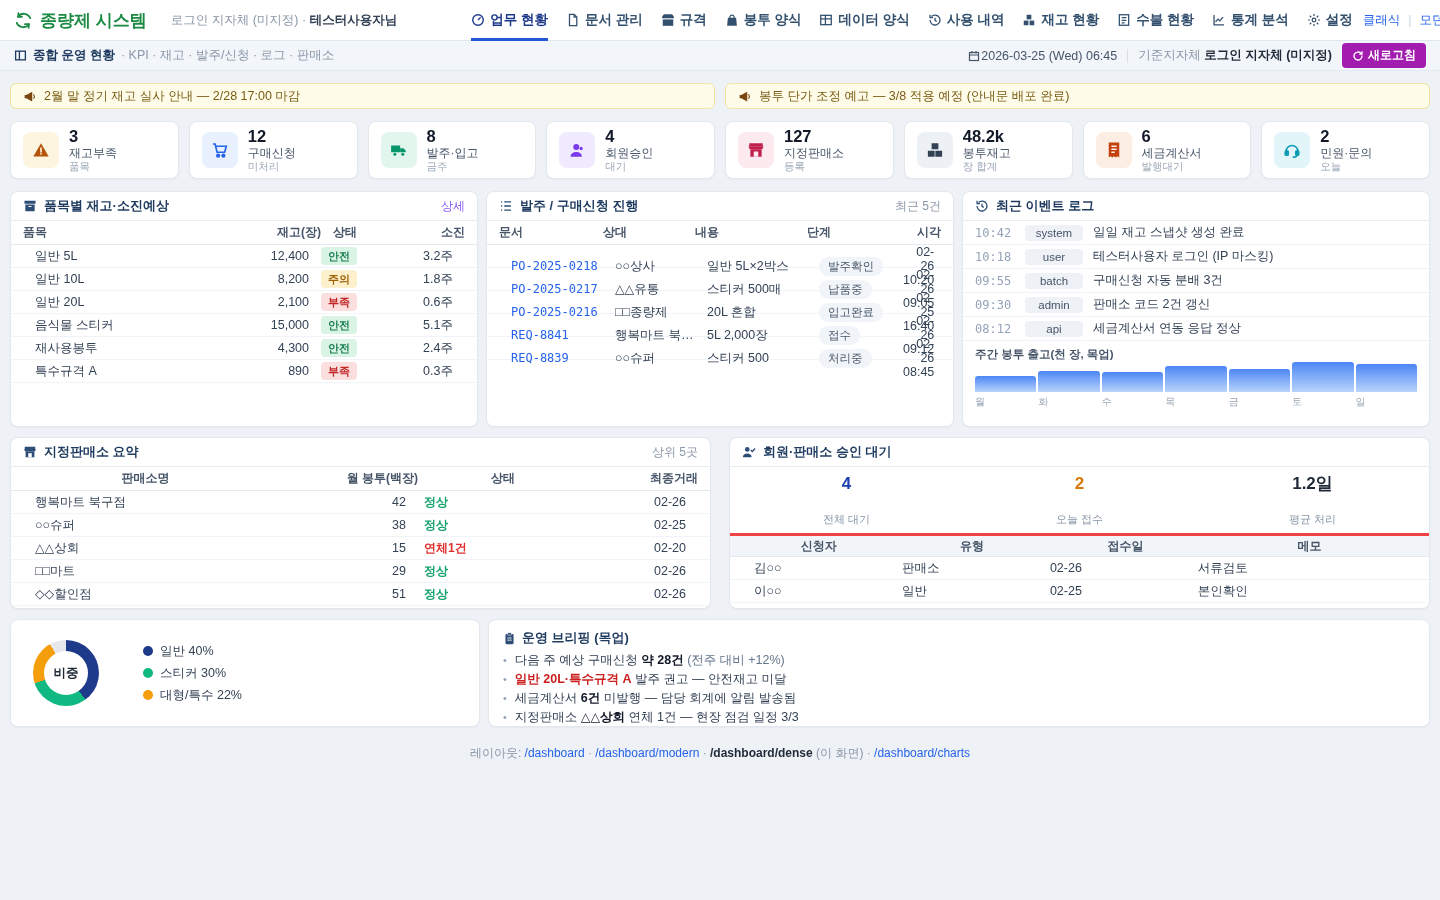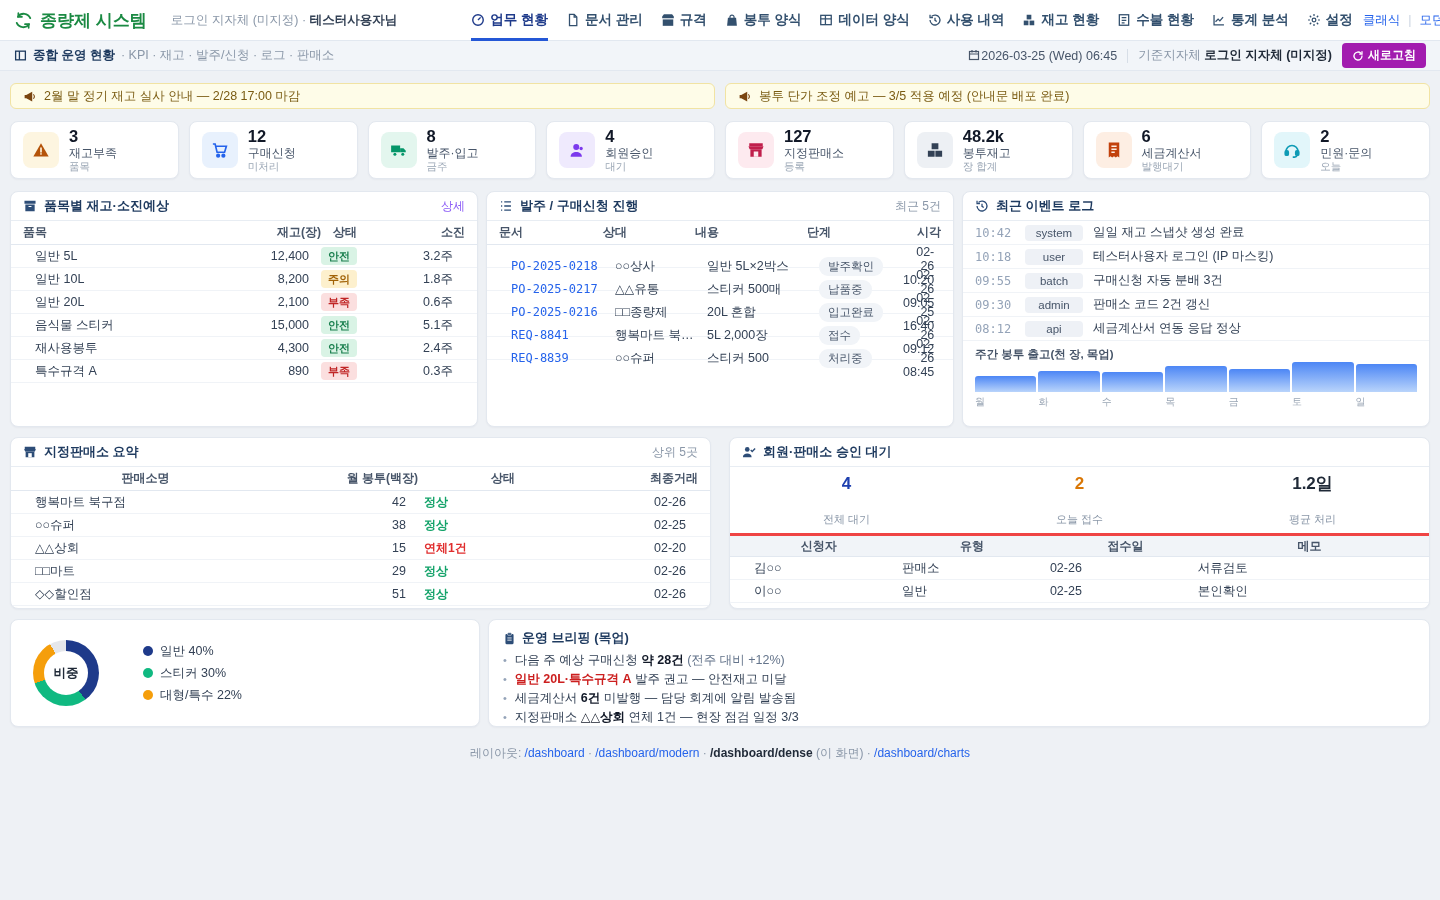--- a/index.html
+++ b/index.html
@@ -19,21 +19,21 @@
   .nav-links { display:flex; align-items:center; gap:8px; font-size:12.5px; white-space:nowrap; }
   .nav-links a { color:#2563eb; text-decoration:none; cursor:pointer; }
   .nav-links .vsep { color:#cbd5e1; }
 
   
   .subbar { height:30px; background:#f2f5f9; border-bottom:1px solid #e2e8f0; display:flex; align-items:center; padding:0 14px; font-size:12.5px; }
   .subbar-left { display:flex; align-items:center; gap:6px; flex:1; }
   .subbar-title { color:#1e3a5f; font-weight:bold; display:flex; align-items:center; gap:6px; }
   .subbar-crumbs { color:#8a97a8; }
   .subbar-right { display:flex; align-items:center; gap:10px; }
-  .subbar-date { display:flex; align-items:flex-start; gap:1px; color:#475569; }
+  .subbar-date { display:flex; align-items:center; gap:1px; color:#475569; }
   .subbar-basis { color:#8a97a8; }
   .subbar-basis b { color:#1f2937; }
   .vbar { width:1px; height:14px; background:#d7dee7; }
   .refresh-btn { background:#a21caf; color:#fff; border:none; border-radius:4px; font-size:12px; font-weight:bold; padding:4px 10px; display:flex; align-items:center; gap:4px; cursor:pointer; font-family:inherit; }
 
   
   .content { padding:12px 10px 0 10px; }
   .notices { display:grid; grid-template-columns:1fr 1fr; gap:10px; margin-bottom:12px; }
   .notice { background:#fefce8; border:1px solid #f1e3a3; border-radius:6px; height:26px; display:flex; align-items:center; gap:8px; padding:0 12px; color:#7a5b12; font-size:12.5px; }
 
@@ -257,21 +257,21 @@
           <path d="M3 9v6h3l11 6V3L6 9z"></path>
           <path d="M19 8a5 5 0 0 1 0 8" fill="none" stroke="#7a4510" stroke-width="2"></path>
         </svg>
       <span>2월 말 정기 재고 실사 안내 — 2/28 17:00 마감</span>
     </div>
     <div class="notice">
       <svg width="13" height="13" viewBox="0 0 24 24" fill="#7a4510">
           <path d="M3 9v6h3l11 6V3L6 9z"></path>
           <path d="M19 8a5 5 0 0 1 0 8" fill="none" stroke="#7a4510" stroke-width="2"></path>
         </svg>
-      <span>봉투 단가 조정 예고 — 3/5 적용 예정 (안내문 배포 완료)</span>
+      <span>봉투 단가 조정 예고 — 3/8 적용 예정 (안내문 배포 완료)</span>
     </div>
   </div>
 
   <div class="kpi-row">
     <div class="kpi-card">
       <span class="kpi-icon" style="background: rgb(253, 245, 224); color: rgb(180, 83, 9);">
         <svg width="18" height="18" viewBox="0 0 24 24" fill="currentColor">
             <path d="M12 3 1.8 20.5h20.4z"></path>
             <path d="M12 9.5v5M12 17.2v.2" stroke="#fdf5e0" stroke-width="2.2" stroke-linecap="round"></path>
           </svg>

